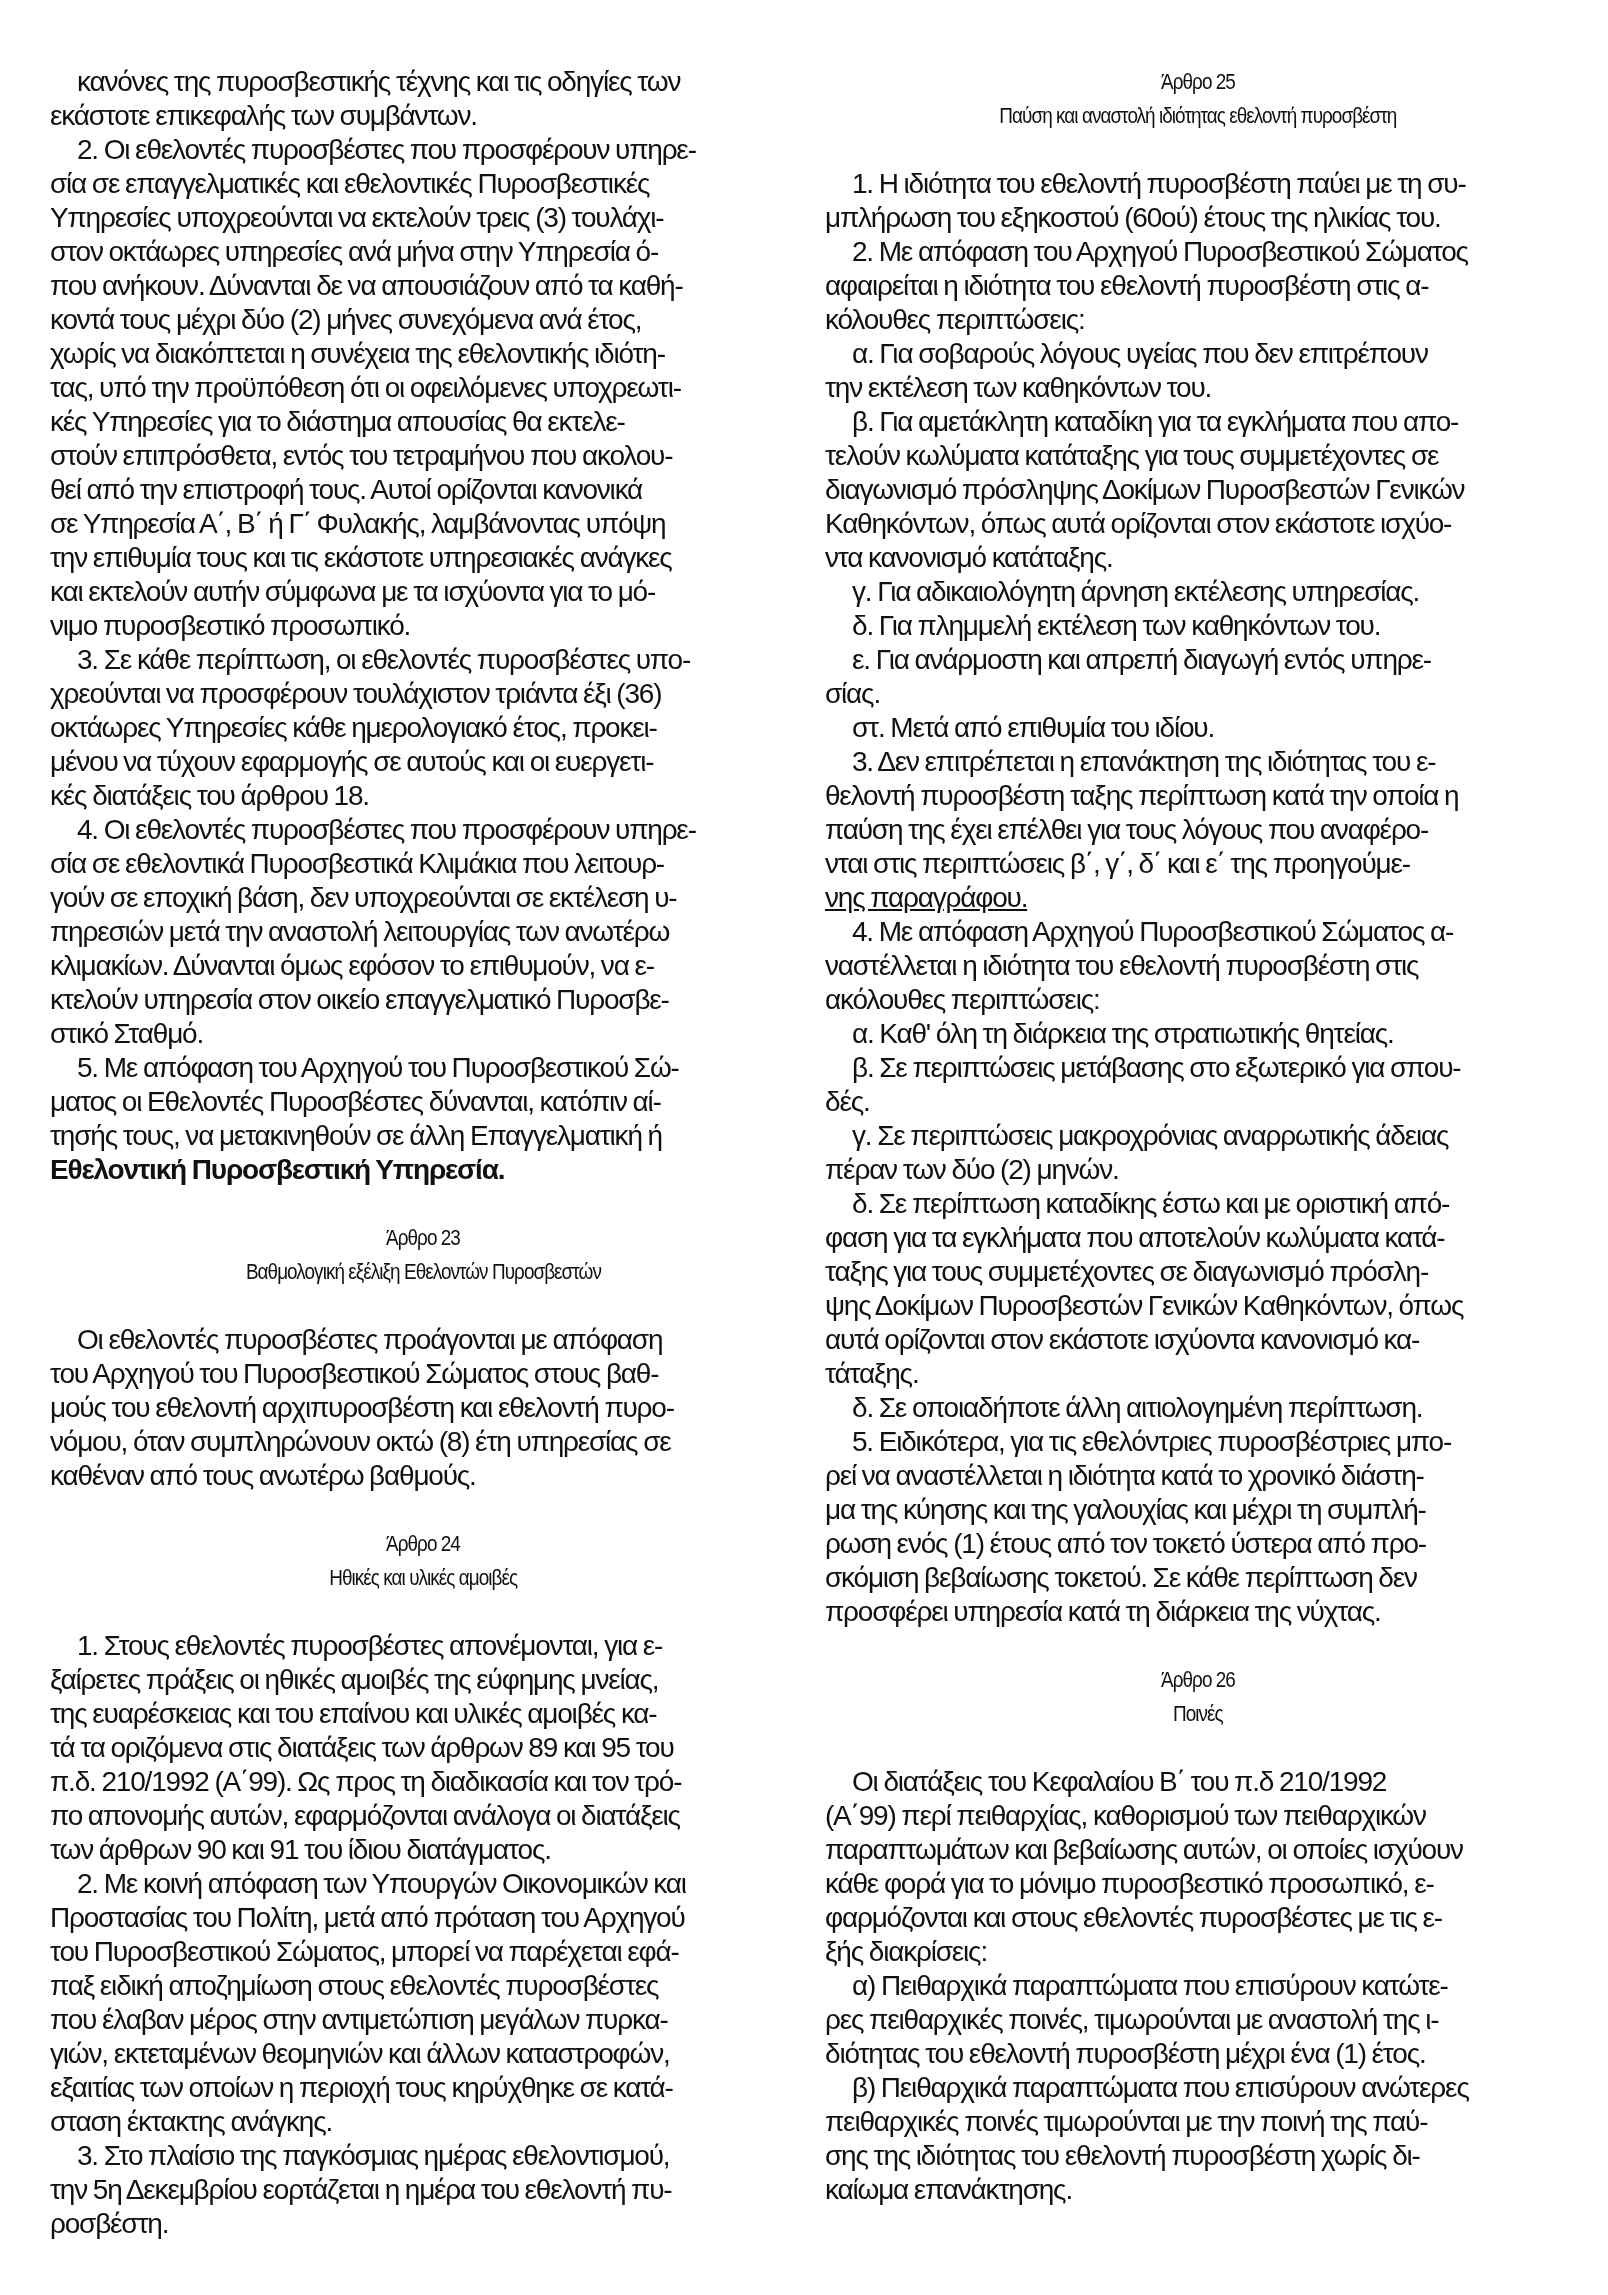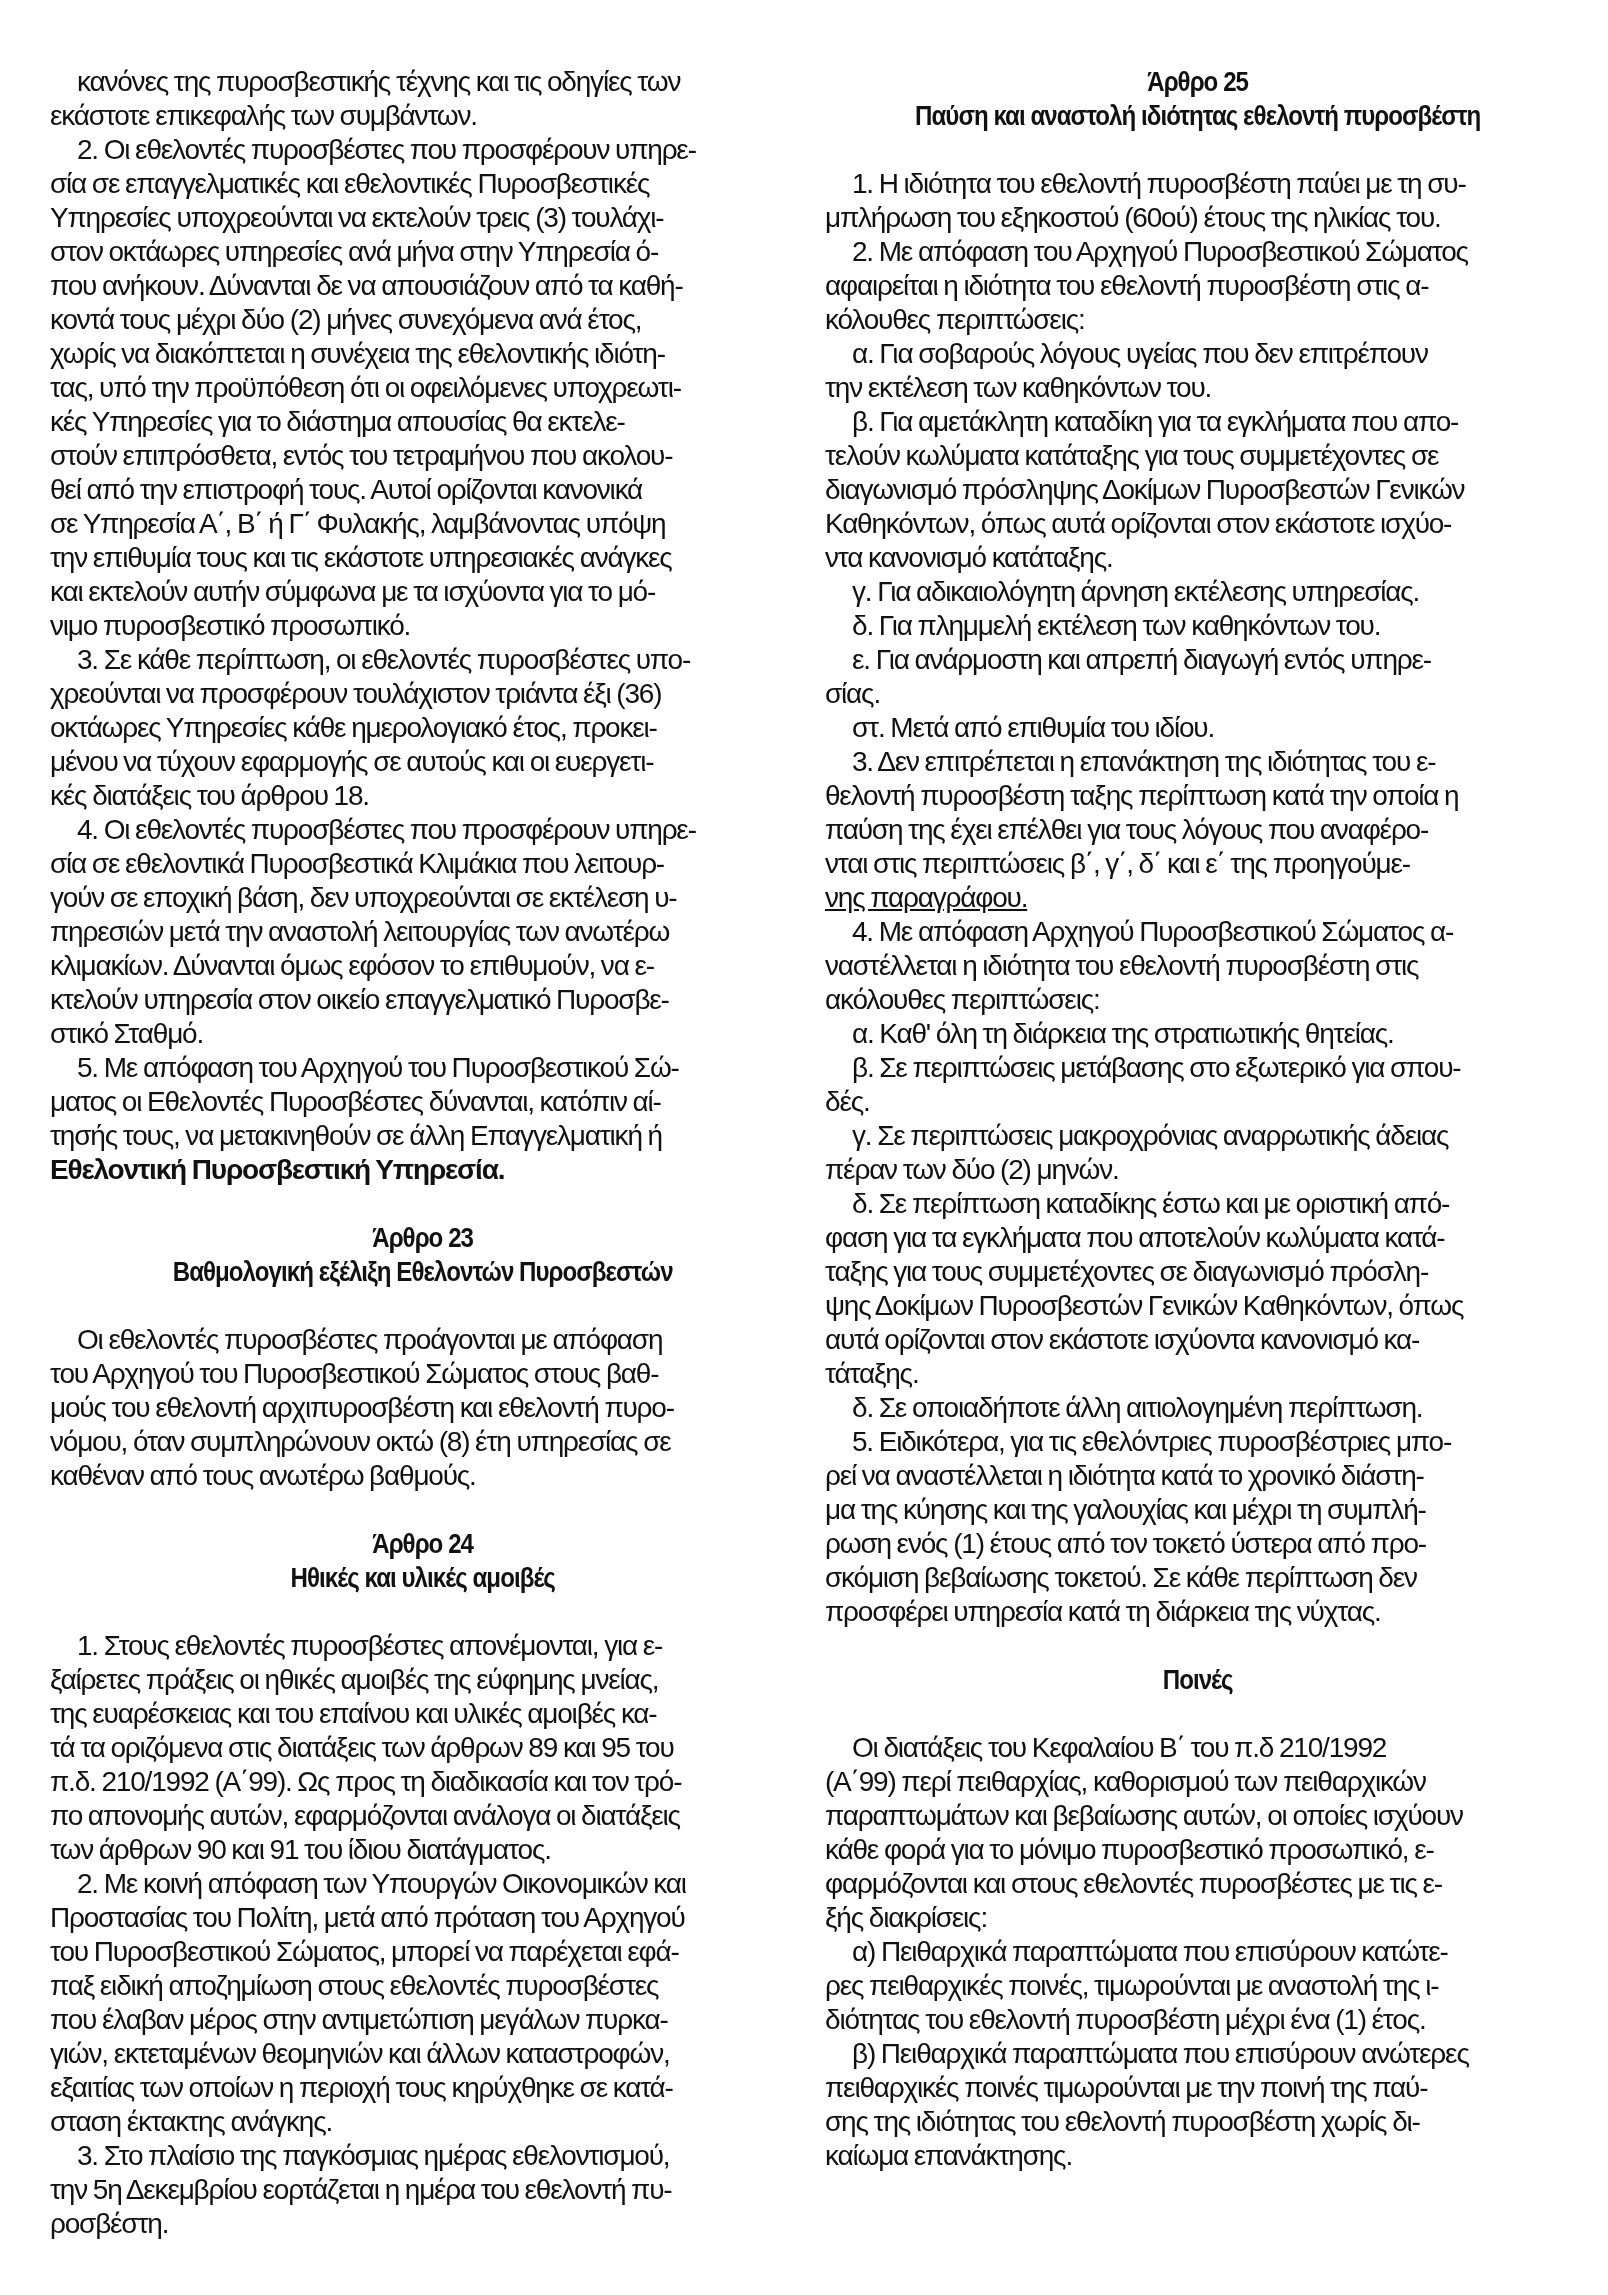--- a/index.html
+++ b/index.html
@@ -12,21 +12,21 @@
   }
   .col.left { left: 50px; }
   .col.right { left: 825px; width: 746px; }
   .line {
     font-size: 28px; line-height: 34px; height: 34px;
     white-space: nowrap; transform-origin: left center;
     letter-spacing: -1.2px; word-spacing: -0.8px;
   }
   .line.indent { padding-left: 27px; }
   .heading {
-    font-weight: bold; text-align: center; font-size: 28px;
+    font-weight: normal; text-align: center; font-size: 22px;
     line-height: 34px; height: 34px; letter-spacing: -1.1px; white-space: nowrap;
   }
   .gap { height: 34px; }
   .justify { text-align: justify; text-align-last: justify; }
   .last { text-align: left; text-align-last: left; }
 </style>
 </head>
 <body>
 
 <div class="col left" id="col-left">
@@ -186,20 +186,21 @@
     </div>
     <div>
       <div class="line indent justify"><span style="white-space: nowrap; display: inline-block; transform-origin: left center; transform: scaleX(1);">5. Ειδικότερα, για τις εθελόντριες πυροσβέστριες μπο-</span></div>
       <div class="line justify"><span style="white-space: nowrap; display: inline-block; transform-origin: left center; transform: scaleX(1);">ρεί να αναστέλλεται η ιδιότητα κατά το χρονικό διάστη-</span></div>
       <div class="line justify"><span style="white-space: nowrap; display: inline-block; transform-origin: left center; transform: scaleX(1);">μα της κύησης και της γαλουχίας και μέχρι τη συμπλή-</span></div>
       <div class="line justify"><span style="white-space: nowrap; display: inline-block; transform-origin: left center; transform: scaleX(1);">ρωση ενός (1) έτους από τον τοκετό ύστερα από προ-</span></div>
       <div class="line justify"><span style="white-space: nowrap; display: inline-block; transform-origin: left center; transform: scaleX(1);">σκόμιση βεβαίωσης τοκετού. Σε κάθε περίπτωση δεν</span></div>
       <div class="line last"><span style="white-space: nowrap; display: inline-block; transform-origin: left center; transform: scaleX(1);">προσφέρει υπηρεσία κατά τη διάρκεια της νύχτας.</span></div>
     </div>
     <div class="gap"></div>
+    <div class="heading"><span style="display: inline-block; transform-origin: center center; transform: scaleX(0.86);">Άρθρο 26</span></div>
     <div class="heading"><span style="display: inline-block; transform-origin: center center; transform: scaleX(0.86);">Ποινές</span></div>
     <div class="gap"></div>
     <div>
       <div class="line indent justify"><span style="white-space: nowrap; display: inline-block; transform-origin: left center; transform: scaleX(1);">Οι διατάξεις του Κεφαλαίου Β΄ του π.δ 210/1992</span></div>
       <div class="line justify"><span style="white-space: nowrap; display: inline-block; transform-origin: left center; transform: scaleX(1);">(Α΄99) περί πειθαρχίας, καθορισμού των πειθαρχικών</span></div>
       <div class="line justify"><span style="white-space: nowrap; display: inline-block; transform-origin: left center; transform: scaleX(1);">παραπτωμάτων και βεβαίωσης αυτών, οι οποίες ισχύουν</span></div>
       <div class="line justify"><span style="white-space: nowrap; display: inline-block; transform-origin: left center; transform: scaleX(1);">κάθε φορά για το μόνιμο πυροσβεστικό προσωπικό, ε-</span></div>
       <div class="line justify"><span style="white-space: nowrap; display: inline-block; transform-origin: left center; transform: scaleX(1);">φαρμόζονται και στους εθελοντές πυροσβέστες με τις ε-</span></div>
       <div class="line last"><span style="white-space: nowrap; display: inline-block; transform-origin: left center; transform: scaleX(1);">ξής διακρίσεις:</span></div>
     </div>

